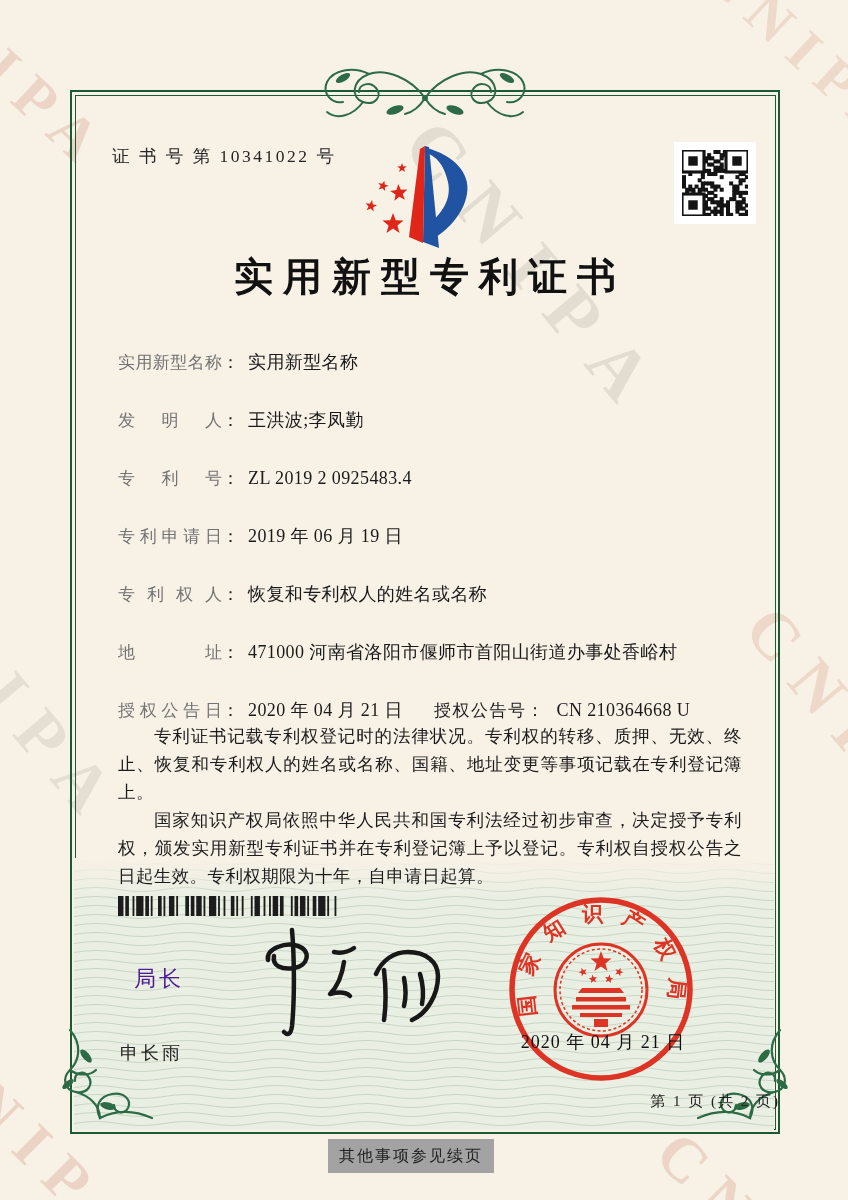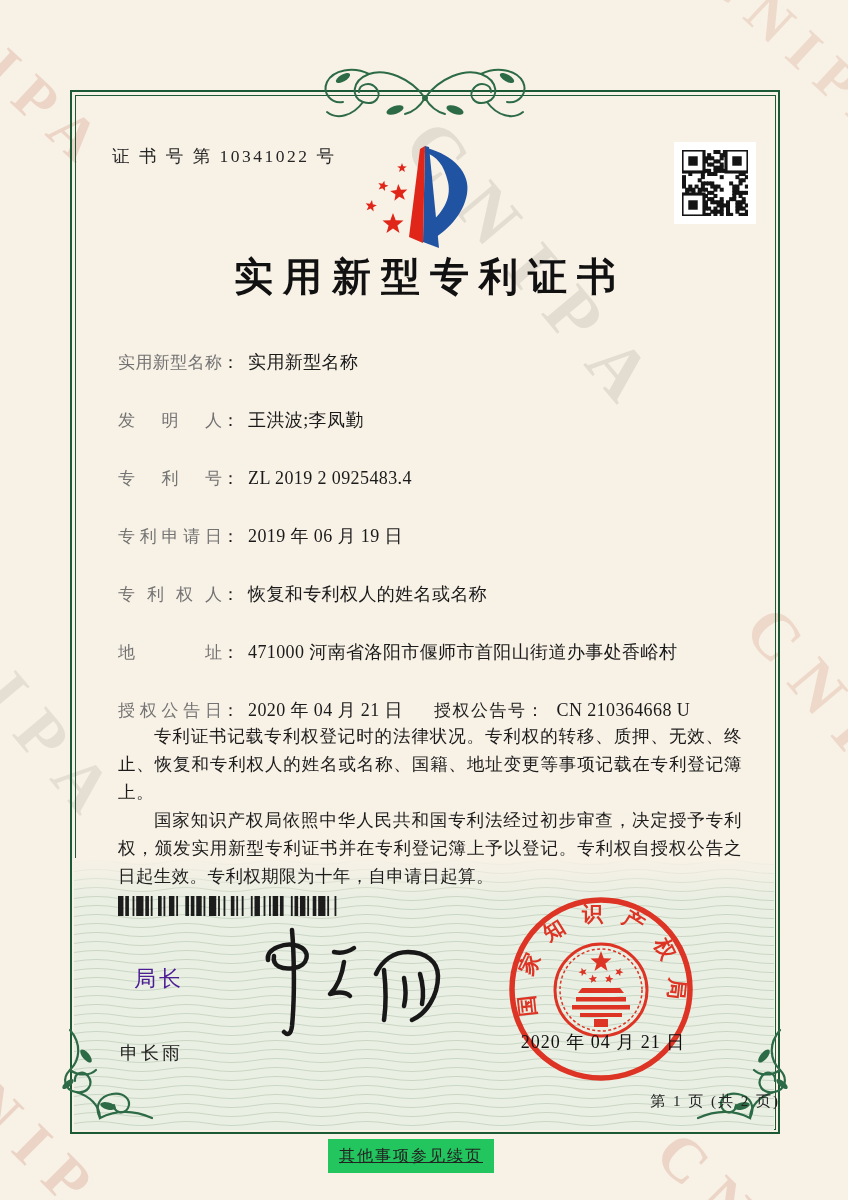--- a/index.html
+++ b/index.html
@@ -87,22 +87,22 @@
   .seal-date {
     position:absolute; left:518px; top:1030px; width:170px; text-align:center;
     font-size:18px; letter-spacing:1px; color:#111; font-weight:500;
   }
   .pagenum {
     position:absolute; left:70px; top:1092px; width:710px; text-align:right;
     font-size:15px; letter-spacing:2px; color:#222;
   }
   .footer-note {
     position:absolute; left:328px; top:1139px; width:166px; height:34px;
-    background:#22c55e; display:flex; align-items:center; justify-content:center;
-    font-size:16px; letter-spacing:2px; color:#222;text-decoration:underline;
+    background:#a3a3a3; display:flex; align-items:center; justify-content:center;
+    font-size:16px; letter-spacing:2px; color:#222;
   }
 </style>
 </head>
 <body>
 
 <div class="page">
 
   <span class="wm wm-1">CNIPA</span>
   <span class="wm wm-2">CNIPA</span>
   <span class="wm wm-3">CNIPA</span>

